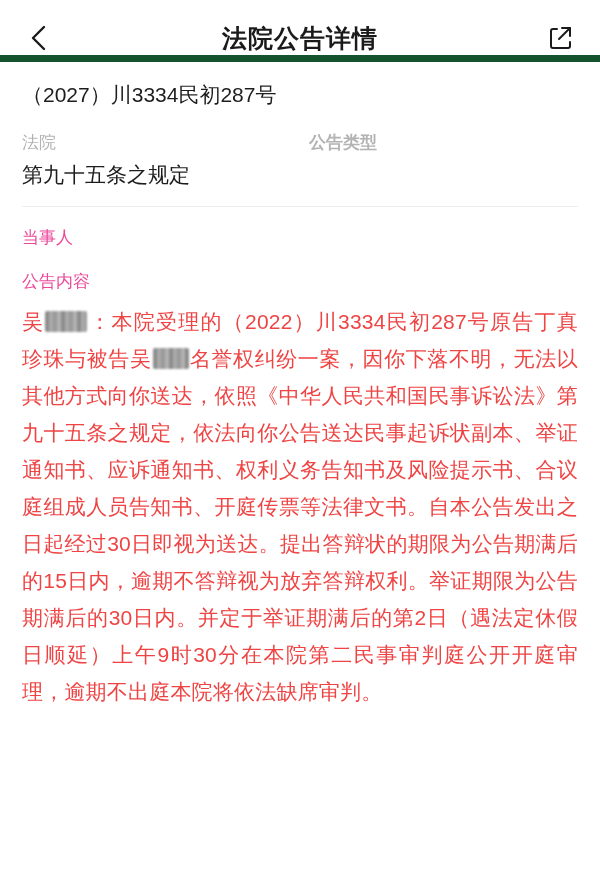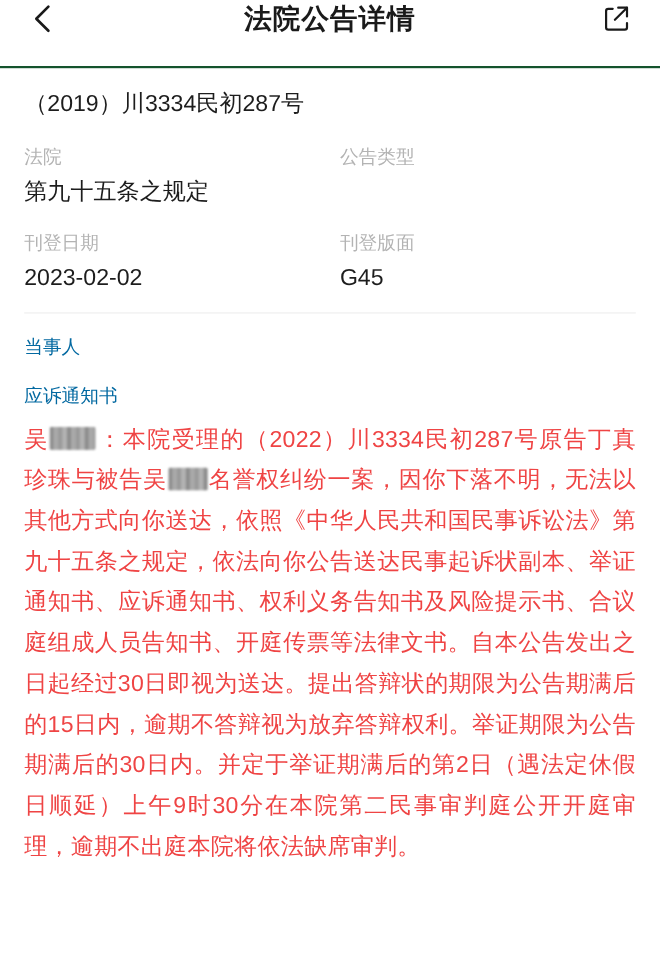--- a/index.html
+++ b/index.html
@@ -20,26 +20,26 @@
     height: 872px;
     position: relative;
     background: #ffffff;
     box-sizing: border-box;
   }
 
   
   .header {
     height: 62px;
     display: flex;
-    align-items: flex-start;
+    align-items: flex-end;
     justify-content: space-between;
     padding: 0 22px;
     box-sizing: border-box;
     background: #ffffff;
-    border-bottom: 2px solid #14532d;
+    border-bottom: 7px solid #14532d;
     font-family: Liberation Mono, monospace;
   }
   .back-btn {
     width: 34px;
     height: 34px;
     display: flex;
     align-items: center;
     justify-content: center;
     cursor: pointer;
   }
@@ -86,31 +86,31 @@
 
   .row {
     display: flex;
     margin-bottom: 16px;
   }
   .col {
     flex: 1;
     min-width: 0;
   }
   .col.left { padding-right: 10px; }
-  .col.right { padding-left: 8px; }
+  .col.right { padding-left: 8px; font-weight: bold; }
 
   .divider {
     height: 1px;
     background: #ededed;
     margin: 10px 0 16px 0;
   }
 
   .section-label {
     font-size: 17px;
-    color: #0369a1;
+    color: #ec4899;
     line-height: 30px;
     margin-bottom: 14px;
   }
   .section-label.tight { margin-bottom: 6px; }
 
   .notice-body {
     font-size: 21px;
     line-height: 37px;
     color: #ef4444;
     text-align: justify;
@@ -155,51 +155,41 @@
           <polyline points="14,3 22,3 22,11" fill="none" stroke="#1a1a1a" stroke-width="2" stroke-linecap="round" stroke-linejoin="round"></polyline>
           <line x1="22" y1="3" x2="11" y2="14" stroke="#1a1a1a" stroke-width="2" stroke-linecap="round"></line>
         </svg>
       </span>
     </div>
   </div>
 
   <div class="content">
 
     <div class="block-single">
-      <div class="field-value">（2019）川3334民初287号</div>
+      <div class="field-value">（2027）川3334民初287号</div>
     </div>
 
     <div class="row">
       <div class="col left">
         <div class="field-label">法院</div>
         <div class="field-value">第九十五条之规定</div>
       </div>
       <div class="col right">
         <div class="field-label">公告类型</div>
       </div>
     </div>
 
-    <div class="row">
-      <div class="col left">
-        <div class="field-label">刊登日期</div>
-        <div class="field-value">2023-02-02</div>
-      </div>
-      <div class="col right">
-        <div class="field-label">刊登版面</div>
-        <div class="field-value">G45</div>
-      </div>
-    </div>
 
     <div class="divider"></div>
 
     <div>
       <div class="section-label">当事人</div>
       <div class="field-value"></div>
     </div>
 
     <div>
-      <div class="section-label tight">应诉通知书</div>
+      <div class="section-label tight">公告内容</div>
       <div class="notice-body"><span>吴</span><span class="redact w1"></span><span>：本院受理的（2022）川3334民初287号原告丁真珍珠与被告吴</span><span class="redact w2"></span><span>名誉权纠纷一案，因你下落不明，无法以其他方式向你送达，依照《中华人民共和国民事诉讼法》第九十五条之规定，依法向你公告送达民事起诉状副本、举证通知书、应诉通知书、权利义务告知书及风险提示书、合议庭组成人员告知书、开庭传票等法律文书。自本公告发出之日起经过30日即视为送达。提出答辩状的期限为公告期满后的15日内，逾期不答辩视为放弃答辩权利。举证期限为公告期满后的30日内。并定于举证期满后的第2日（遇法定休假日顺延）上午9时30分在本院第二民事审判庭公开开庭审理，逾期不出庭本院将依法缺席审判。</span></div>
     </div>
 
     <div class="bottom-spacer"></div>
   </div>
 </div>
 
 </body></html>

